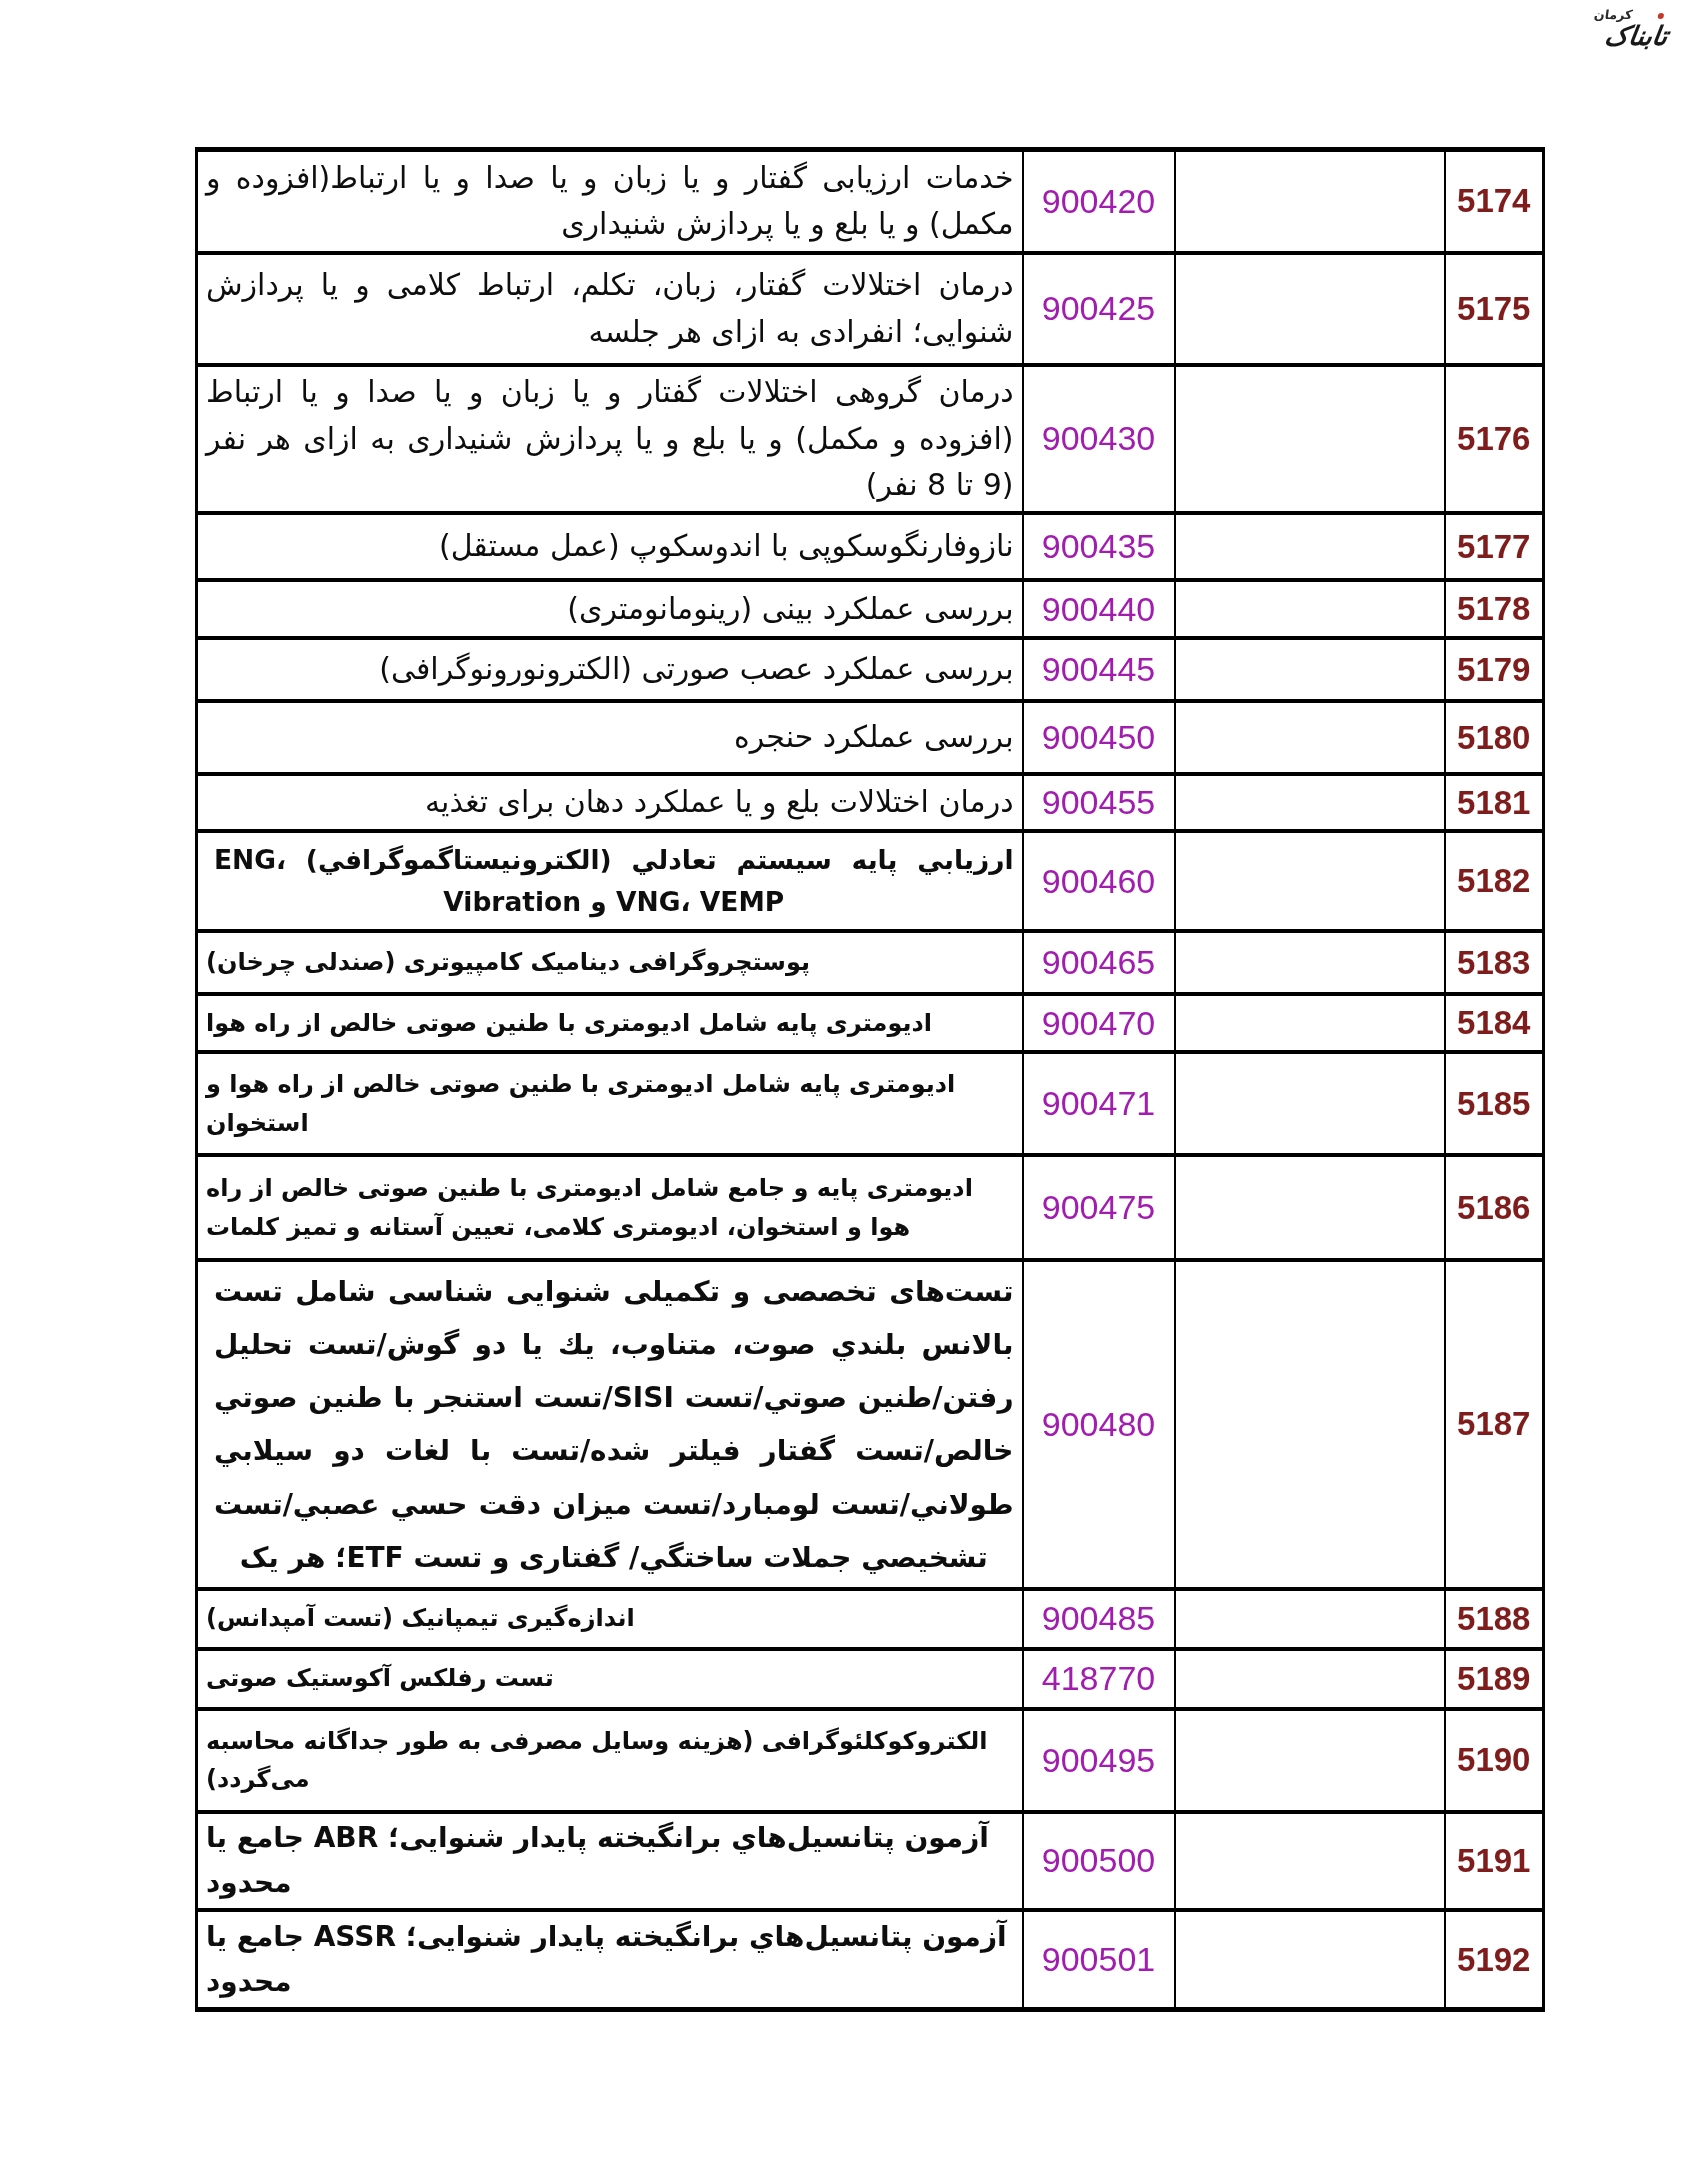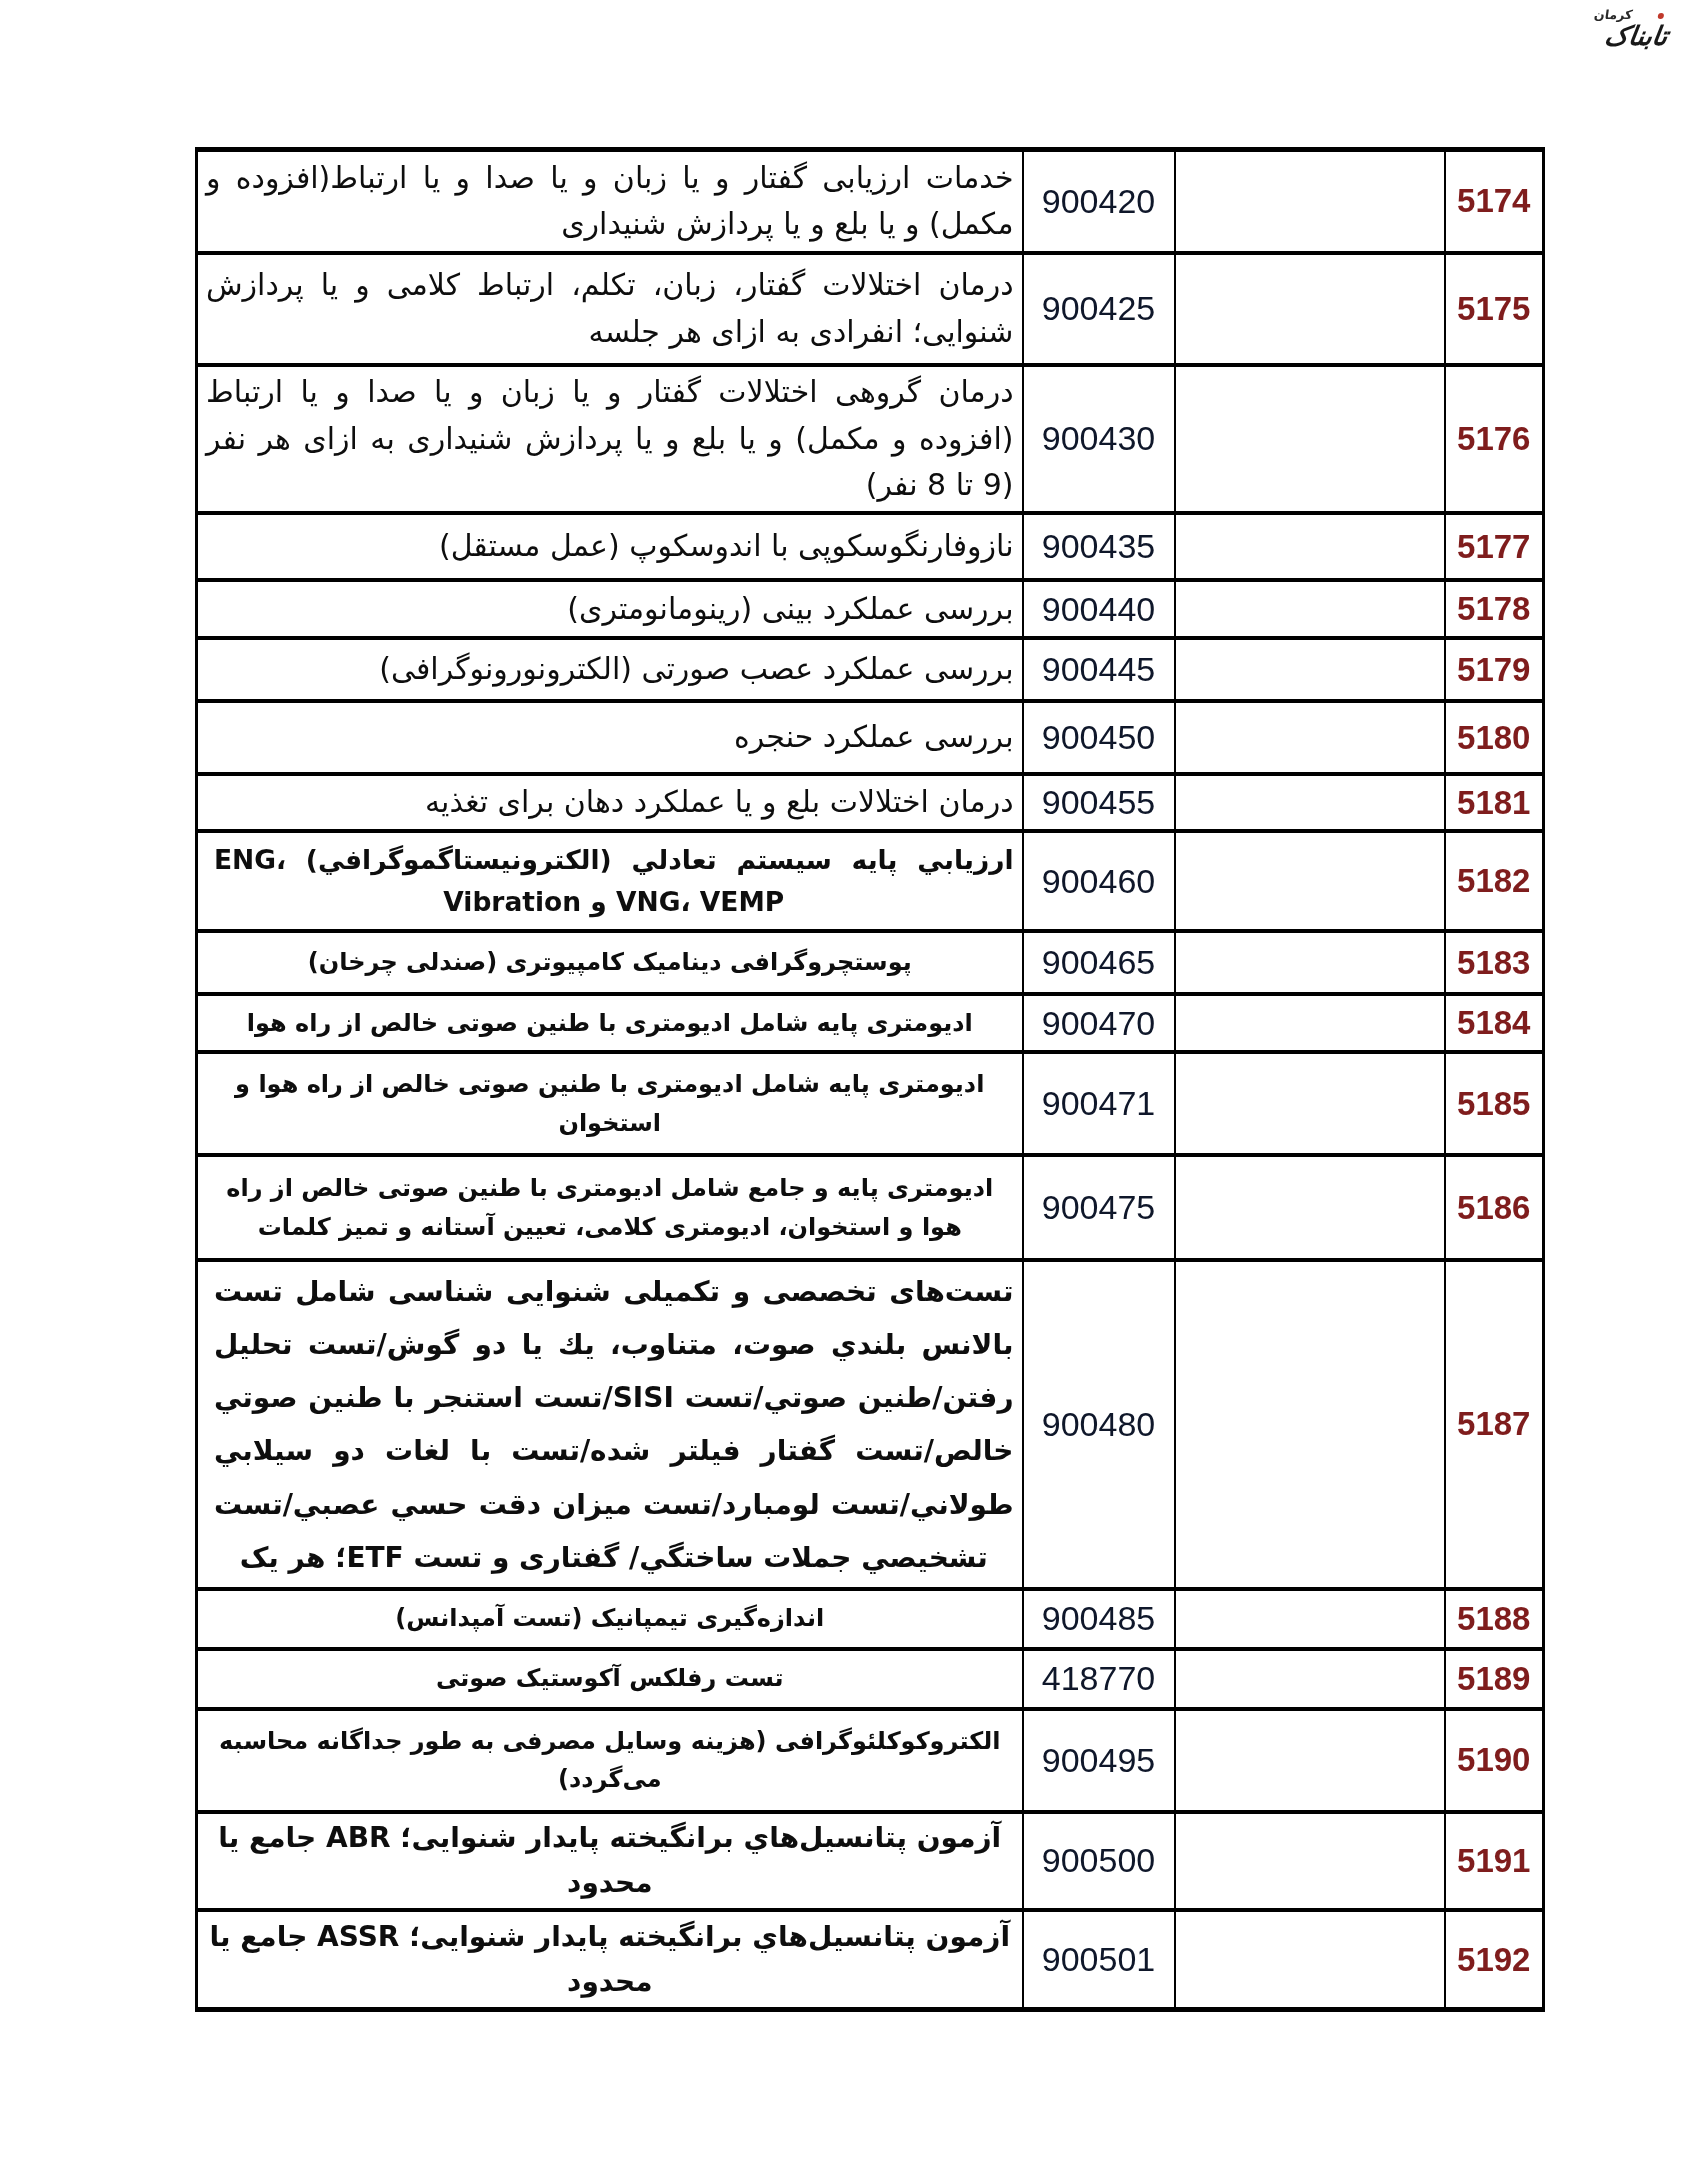--- a/index.html
+++ b/index.html
@@ -61,37 +61,37 @@
   }
   td.desc.n{
     font-size:30px;
     font-weight:400;
     text-align:justify;
     text-align-last:right;
     line-height:1.55;
   }
   td.desc.b{
     font-weight:700;
-    text-align:center;
+    text-align:left;
     line-height:1.6;
   }
   .sz36{font-size:24px;}
   .sz40{font-size:26.5px;}
   .sz42{font-size:28px;}
   td.desc.jc{
     text-align:justify;
     text-align-last:center;
     padding-left:16px;
   }
   td.desc.lhtall{line-height:1.9;}
   td.code{
     font-family:"Liberation Sans",sans-serif;
     font-size:34px;
     text-align:center;
-    color:#0f172a;
+    color:#a21caf;
   }
   td.blank{}
   td.rowid{
     font-family:"Liberation Sans",sans-serif;
     font-size:33px;
     font-weight:700;
     text-align:center;
     color:#7f1d1d;
   }
 </style>

